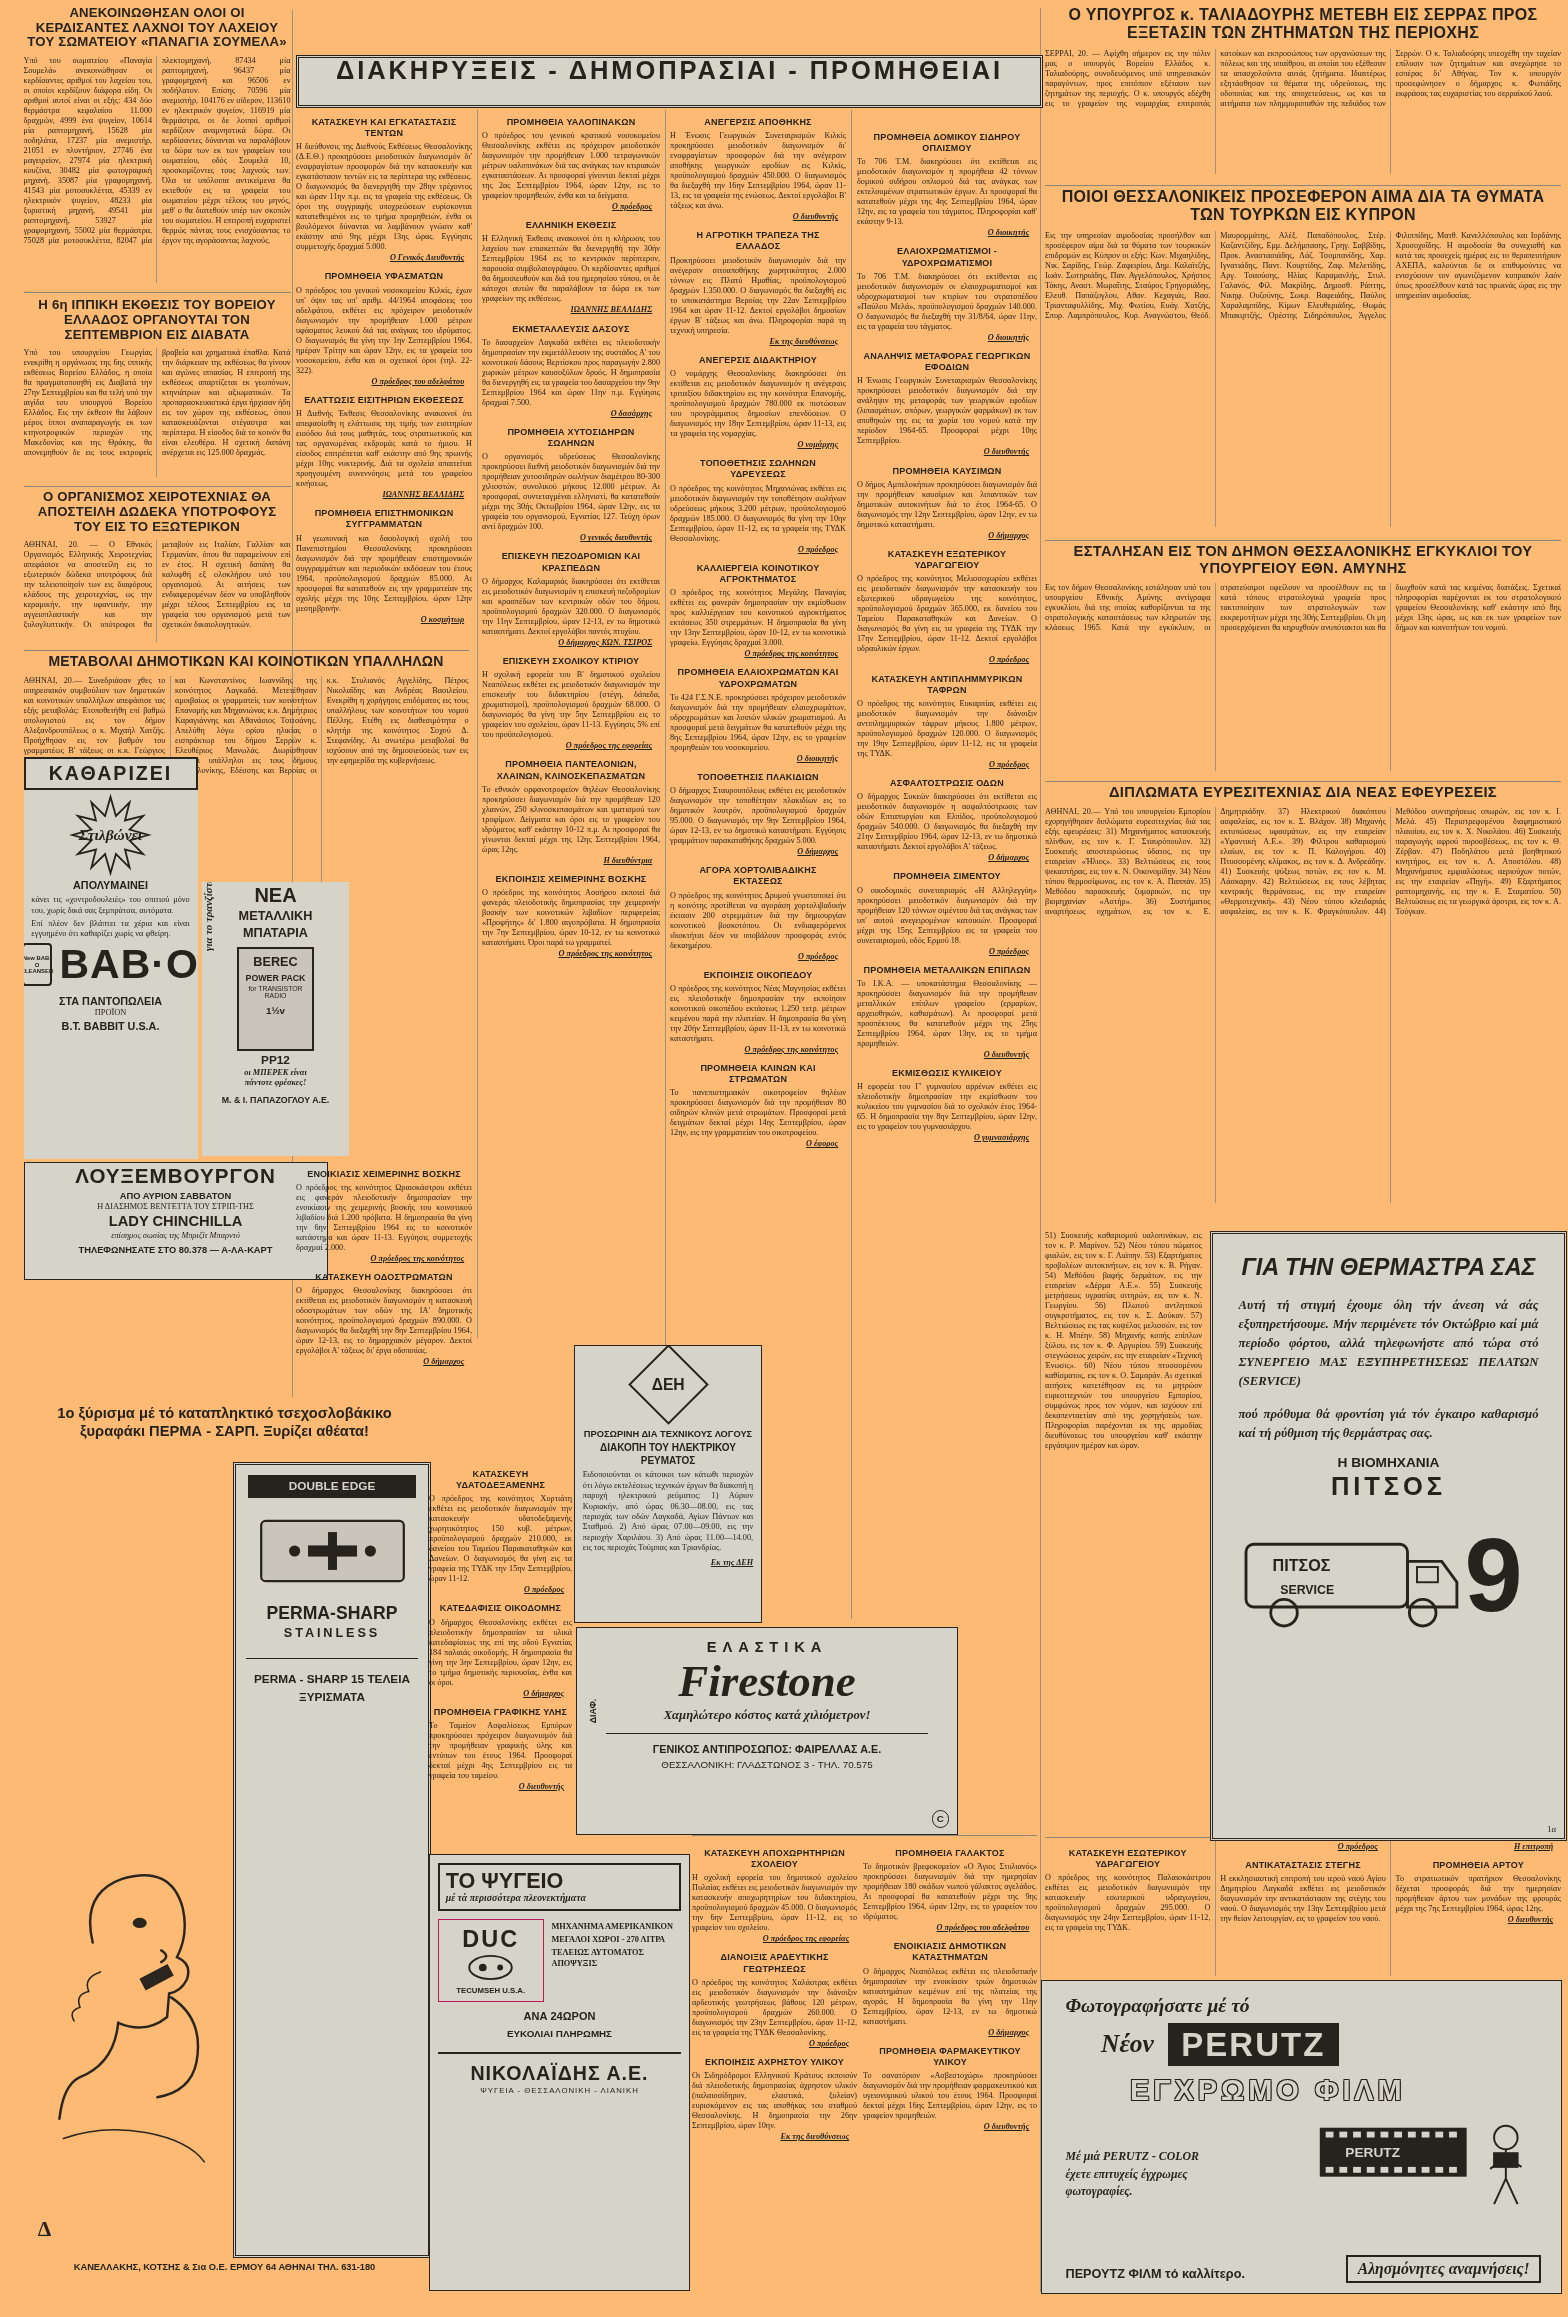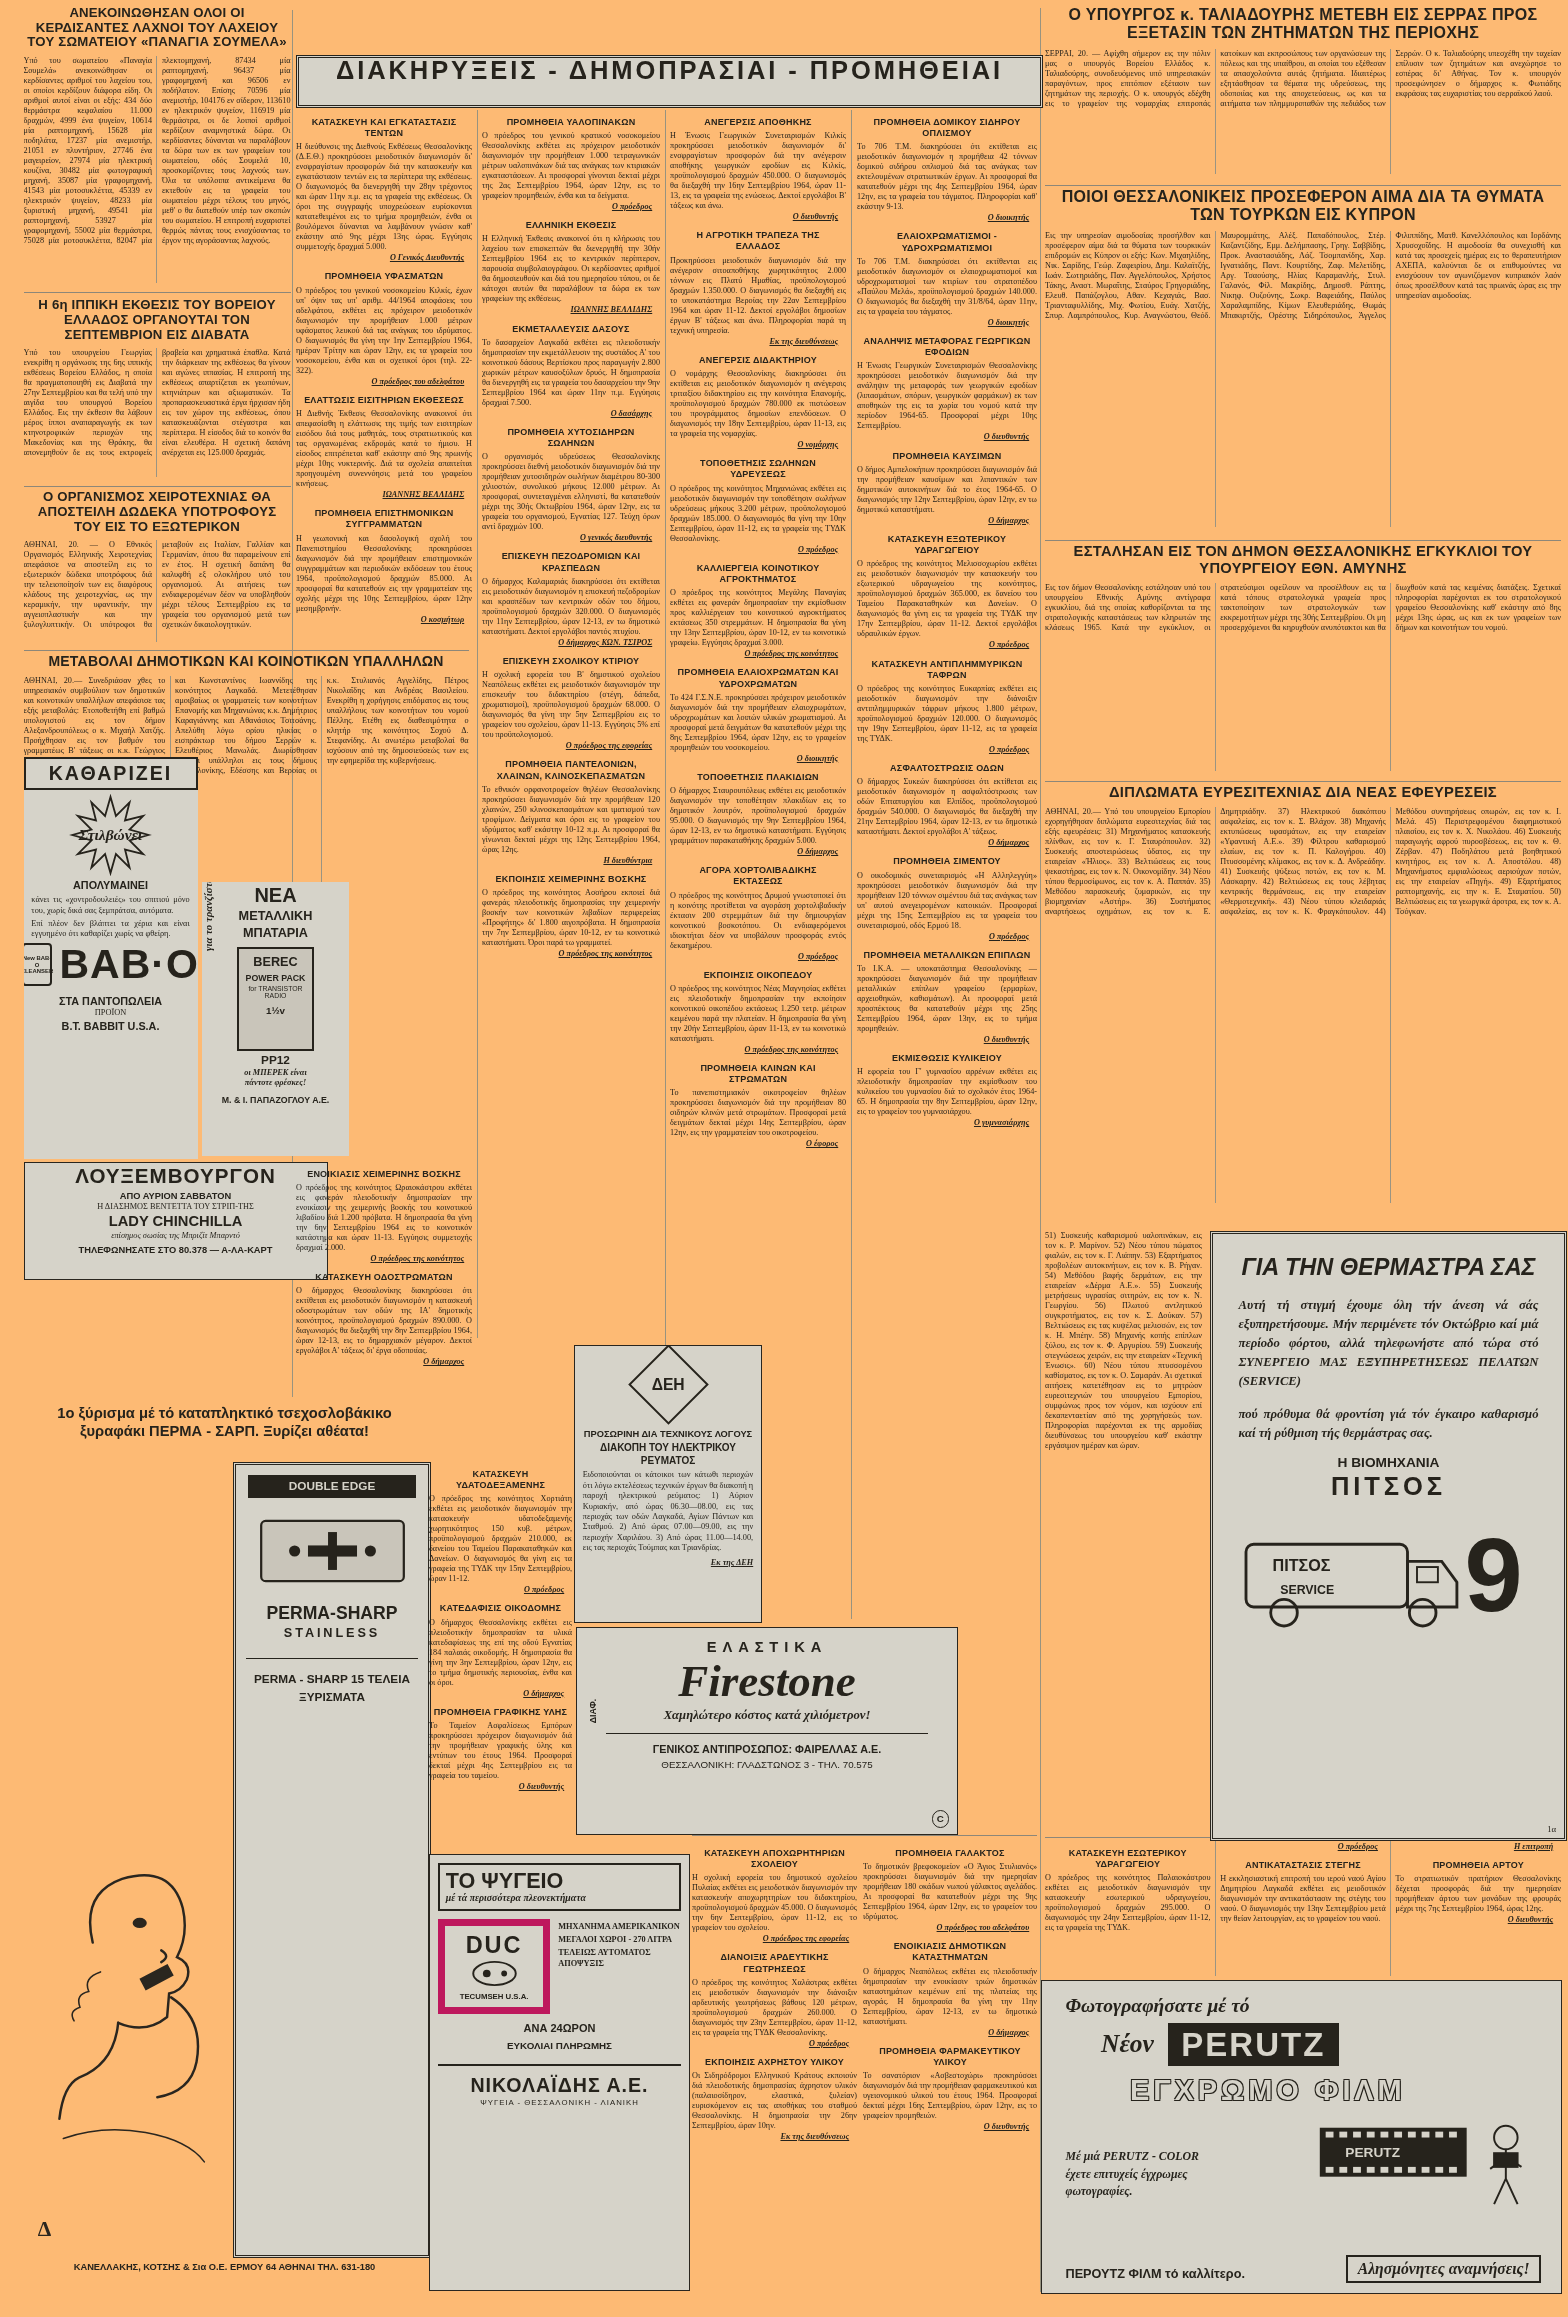--- a/index.html
+++ b/index.html
@@ -300,21 +300,21 @@
         <div class="n-h">ΕΚΠΟΙΗΣΙΣ ΟΙΚΟΠΕΔΟΥ</div>
         <div class="n-b">Ο πρόεδρος της κοινότητος Νέας Μαγνησίας εκθέτει εις πλειοδοτικήν δημοπρασίαν την εκποίησιν κοινοτικού οικοπέδου εκτάσεως 1.250 τετρ. μέτρων κειμένου παρά την πλατείαν. Η δημοπρασία θα γίνη την 20ήν Σεπτεμβρίου, ώραν 11-13, εν τω κοινοτικώ καταστήματι.</div>
         <div class="n-s">Ο πρόεδρος της κοινότητος</div>
       </div>
       <div class="notice">
         <div class="n-h">ΠΡΟΜΗΘΕΙΑ ΚΛΙΝΩΝ ΚΑΙ ΣΤΡΩΜΑΤΩΝ</div>
         <div class="n-b">Το πανεπιστημιακόν οικοτροφείον θηλέων προκηρύσσει διαγωνισμόν διά την προμήθειαν 80 σιδηρών κλινών μετά στρωμάτων. Προσφοραί μετά δειγμάτων δεκταί μέχρι 14ης Σεπτεμβρίου, ώραν 12ην, εις την γραμματείαν του οικοτροφείου.</div>
         <div class="n-s">Ο έφορος</div>
       </div>
     </div>
-  <div class="abs clip" style="left:857px;top:110px;width:180px;height:1511px">
+  <div class="abs clip" style="left:857px;top:125px;width:180px;height:1511px">
 
   <div class="notice">
         <div class="n-h">ΠΡΟΜΗΘΕΙΑ ΔΟΜΙΚΟΥ ΣΙΔΗΡΟΥ ΟΠΛΙΣΜΟΥ</div>
         <div class="n-b">Το 706 Τ.Μ. διακηρύσσει ότι εκτίθεται εις μειοδοτικόν διαγωνισμόν η προμήθεια 42 τόννων δομικού σιδήρου οπλισμού διά τας ανάγκας των εκτελουμένων στρατιωτικών έργων. Αι προσφοραί θα κατατεθούν μέχρι της 4ης Σεπτεμβρίου 1964, ώραν 12ην, εις τα γραφεία του τάγματος. Πληροφορίαι καθ' εκάστην 9-13.</div>
         <div class="n-s">Ο διοικητής</div>
       </div>
       <div class="notice">
         <div class="n-h">ΕΛΑΙΟΧΡΩΜΑΤΙΣΜΟΙ - ΥΔΡΟΧΡΩΜΑΤΙΣΜΟΙ</div>
         <div class="n-b">Το 706 Τ.Μ. διακηρύσσει ότι εκτίθενται εις μειοδοτικόν διαγωνισμόν οι ελαιοχρωματισμοί και υδροχρωματισμοί των κτιρίων του στρατοπέδου «Παύλου Μελά», προϋπολογισμού δραχμών 140.000. Ο διαγωνισμός θα διεξαχθή την 31/8/64, ώραν 11ην, εις τα γραφεία του τάγματος.</div>
         <div class="n-s">Ο διοικητής</div>
@@ -416,21 +416,21 @@
     <div class="ctr" style="font:9.8px/1.5 'Liberation Sans',sans-serif">ΘΕΣΣΑΛΟΝΙΚΗ: ΓΛΑΔΣΤΩΝΟΣ 3 - ΤΗΛ. 70.575</div>
     <div style="position:absolute;right:7.8px;bottom:5.9px;width:15.7px;height:15.7px;border:1px solid #26231c;border-radius:50%;font:700 9.8px/15.7px 'Liberation Sans',sans-serif;text-align:center">C</div>
   </div>
 
   <div class="abs adbox clip" style="left:429px;top:1854px;width:259px;height:435px">
     <div style="border:2px solid #26231c;margin:7.8px;padding:3.9px 5.9px">
       <div style="font:900 21.6px/1.1 'Liberation Sans',sans-serif">ΤΟ ΨΥΓΕΙΟ</div>
       <div style="font:italic 700 9.8px/1.3 'Liberation Serif',serif">μέ τά περισσότερα πλεονεκτήματα</div>
     </div>
     <div style="display:flex;gap:7.8px;margin:5.9px 7.8px">
-      <div style="flex:1;border:7px solid #be185d;text-align:center;padding:5.9px 2px">
+      <div style="flex:1;border:1px solid #be185d;text-align:center;padding:5.9px 2px">
         <div style="font:900 23.5px 'Liberation Sans',sans-serif;letter-spacing:2px">DUC</div>
         <svg viewBox="0 0 60 30" style="width:59px;height:29px">
             <ellipse cx="30" cy="15" rx="22" ry="12" fill="none" stroke="#26231c" stroke-width="2"></ellipse>
             <circle cx="22" cy="15" r="4" fill="#26231c"></circle>
             <circle cx="40" cy="15" r="3" fill="#26231c"></circle>
           </svg>
         <div style="font:700 7.8px 'Liberation Sans',sans-serif">TECUMSEH U.S.A.</div>
       </div>
       <div style="flex:1.3">
         <div class="small" style="font-weight:700;margin:2.9px 0">ΜΗΧΑΝΗΜΑ ΑΜΕΡΙΚΑΝΙΚΟΝ</div>

